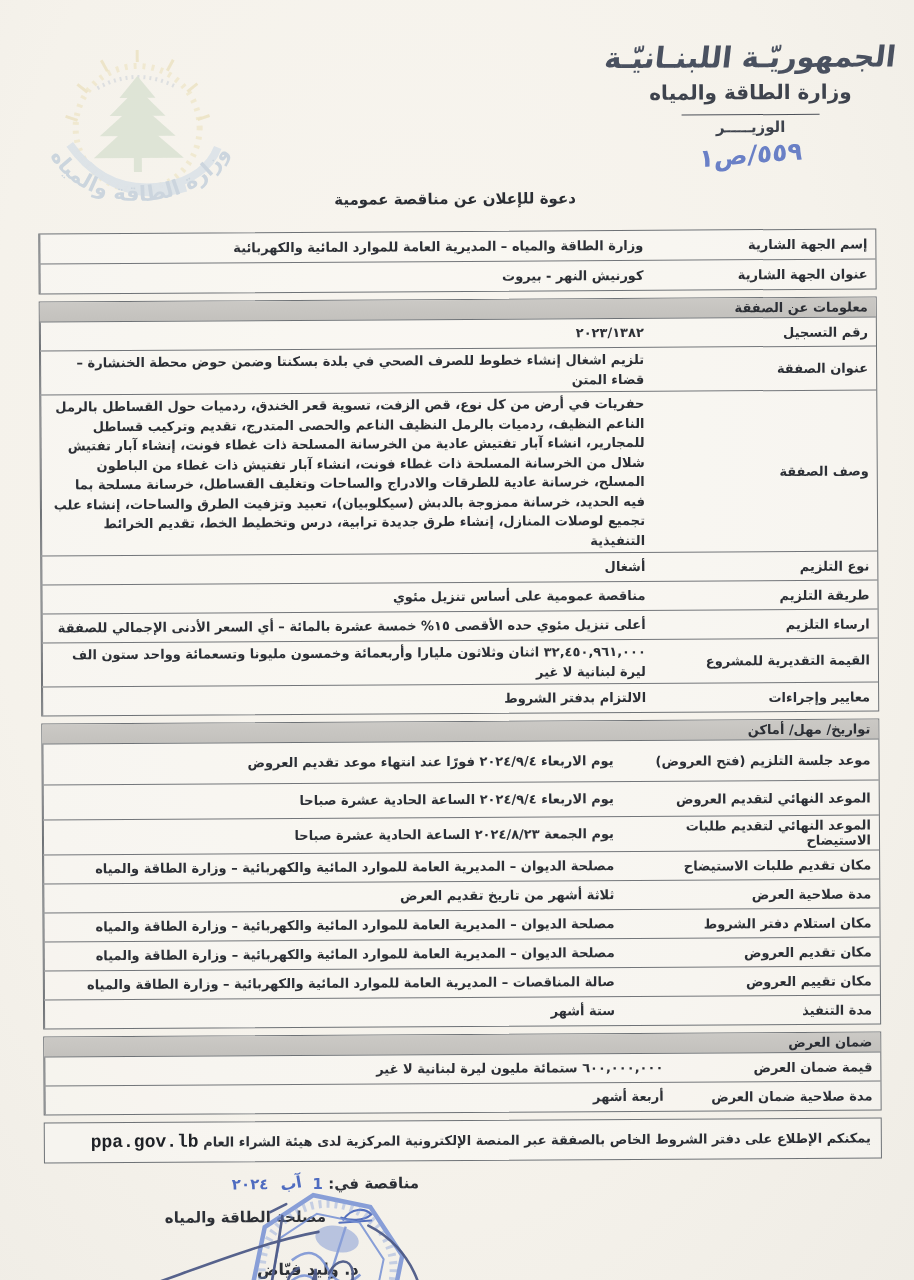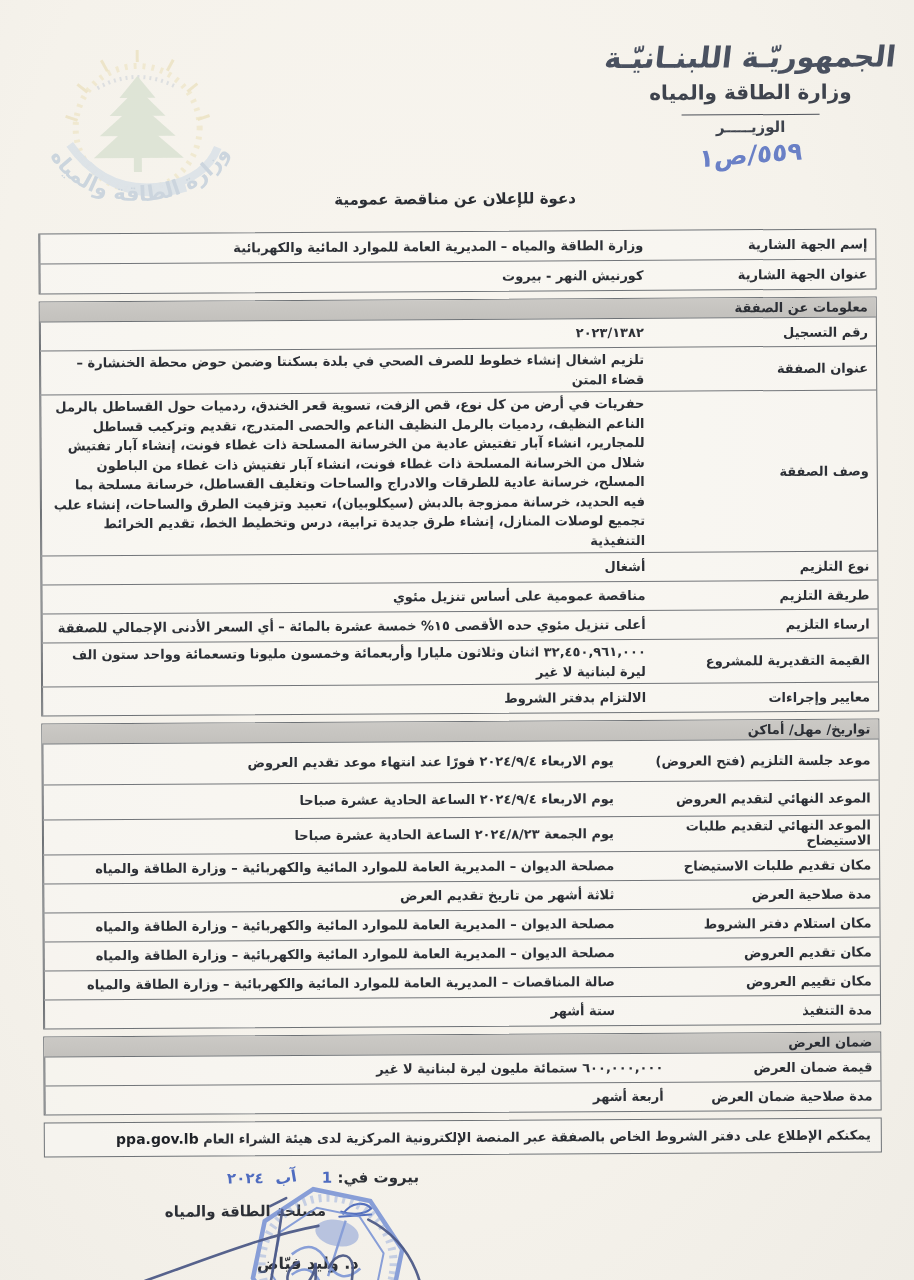--- a/index.html
+++ b/index.html
@@ -35,26 +35,26 @@
     font-size:13px;font-weight:bold;}
   .cell-v{flex:1;display:flex;align-items:center;justify-content:flex-start;padding:2px 9px;
     font-size:13px;font-weight:bold;border-left:1px solid #73767a;line-height:1.5;min-height:24px;}
   .trow .cell-l{order:0;} .trow .cell-v{order:1;}
   
   .t3{--lw:240px;} .t4{--lw:192px;}
   .mh29 .cell-v{min-height:25px;} .mh40 .cell-v{min-height:36px;} .mh34 .cell-v{min-height:30px;}
 
   .notice{border:1.2px solid #6e7276;padding:6px 10px;font-size:13px;font-weight:bold;
     line-height:1.5;background:rgba(255,255,255,.3);}
-  .notice .url{direction:ltr;unicode-bidi:embed;font-weight:bold;color:#1e2126;font-size:14px;}
+  .notice .url{direction:ltr;unicode-bidi:embed;font-weight:bold;color:#1e2126;font-size:18px;font-family:Liberation Mono, monospace;}
 
   
   .footer{position:relative;height:242px;margin-top:6px;}
   .dateline{position:absolute;top:6px;right:463px;white-space:nowrap;font-size:15px;font-weight:bold;}
-  .ink{color:#4f6cc0;margin-left:14px;}
+  .ink{color:#4f6cc0;}
   .hand-month{display:inline-block;transform:rotate(-9deg);font-size:16px;margin:0 6px;}
   .min-line{position:absolute;top:36px;right:505px;white-space:nowrap;font-size:15px;font-weight:bold;}
   .min-scribble{display:inline-block;vertical-align:-6px;margin-left:6px;}
   .name-line{position:absolute;top:92px;right:524px;white-space:nowrap;font-size:16px;font-weight:bold;}
   .stampsig{position:absolute;top:14px;left:88px;width:366px;height:228px;}
 </style>
 </head>
 <body>
 
 <div class="page">
@@ -203,21 +203,21 @@
       <div class="trow">
         <div class="cell-l">مدة صلاحية ضمان العرض</div>
         <div class="cell-v">أربعة أشهر</div>
       </div>
     </section>
 
     <div class="notice"><span>يمكنكم الإطلاع على دفتر الشروط الخاص بالصفقة عبر المنصة الإلكترونية المركزية لدى هيئة الشراء العام </span><span class="url">ppa.gov.lb</span></div>
 
     <div class="footer">
       <div class="dateline">
-        <span>بيروت في:</span>
+        <span>مناقصة في:</span>
         <span class="ink">1</span>
         <span class="ink hand-month">آب</span>
         <span class="ink">٢٠٢٤</span>
       </div>
 
       <div class="min-line">
         <svg class="min-scribble" width="40" height="24" viewBox="0 0 40 24">
           <path d="M6,16 C14,4 28,4 34,11 C26,18 12,17 4,14" fill="none" stroke="#5570bd" stroke-width="2.2" stroke-linecap="round"></path>
           <path d="M2,19 L34,17" fill="none" stroke="#5570bd" stroke-width="2" stroke-linecap="round"></path>
         </svg>

